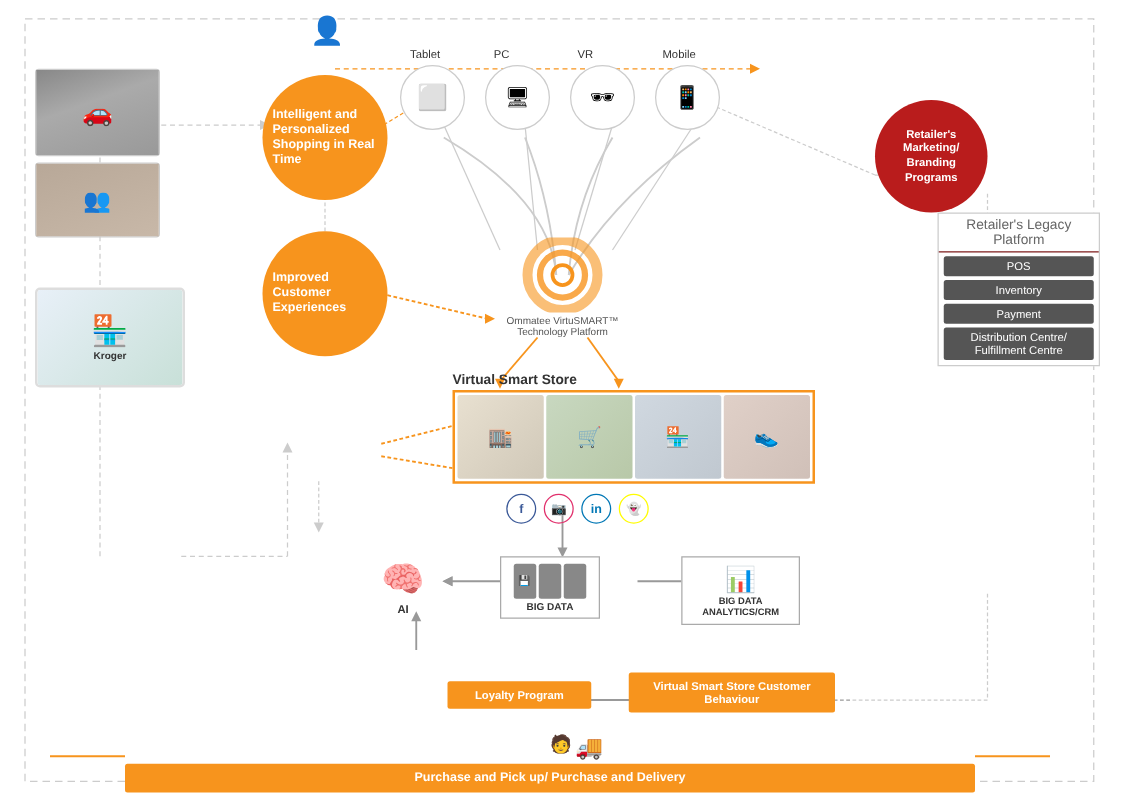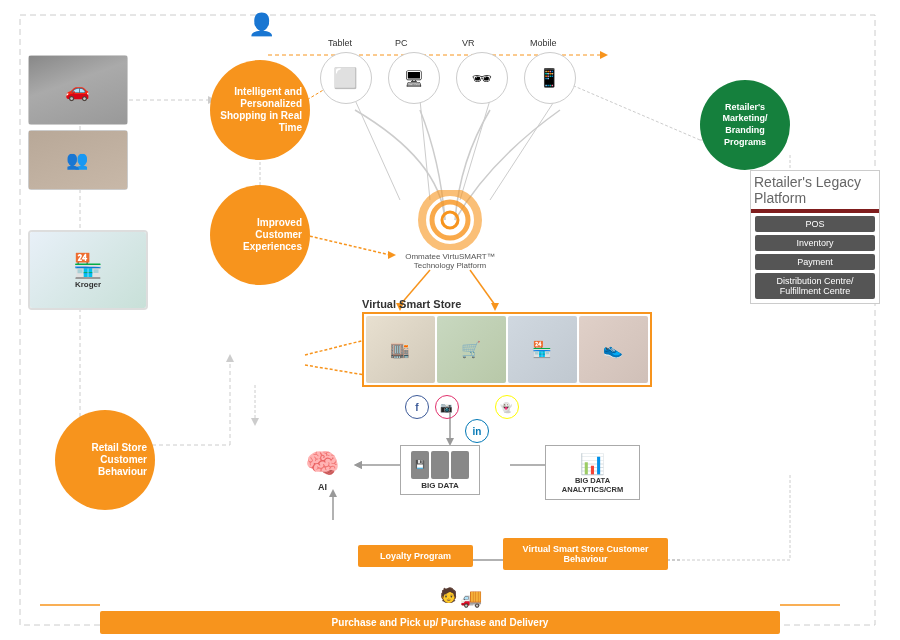--- a/index.html
+++ b/index.html
@@ -21,44 +21,45 @@
 
     
     .orange-circle {
       position: absolute;
       border-radius: 50%;
       background: #f7941d;
       color: #fff;
       display: flex;
       align-items: center;
       justify-content: center;
-      text-align: right;
+      text-align: left;
       font-size: 10px;
       font-weight: bold;
       line-height: 1.2;
       padding: 8px;
     }
 
     .solid-box {
       position: absolute;
       border: 2px solid #f7941d;
     }
 
     
     .legacy-box {
       position: absolute;
       border: 1px solid #ccc;
       background: #fff;
     }
 
     .legacy-header {
-      font-size: 14px;
+      font-size: 11px;
       color: #666;
+      text-align: center;
       padding: 3px;
-      border-bottom: 4px solid #7f1d1d;
+      border-bottom: 1px solid #7f1d1d;
     }
 
     .legacy-item {
       background: #555;
       color: #fff;
       font-size: 9px;
       text-align: center;
       padding: 3px 6px;
       margin: 3px 4px;
       border-radius: 2px;
@@ -309,21 +310,21 @@
       <circle cx="35" cy="30" r="28" fill="none" stroke="#f7941d" stroke-width="8" opacity="0.6"></circle>
       <circle cx="35" cy="30" r="18" fill="none" stroke="#f7941d" stroke-width="5" opacity="0.8"></circle>
       <circle cx="35" cy="30" r="8" fill="none" stroke="#f7941d" stroke-width="3"></circle>
     </svg>
     <div style="font-size:8px;color:#555;text-align:center;margin-top:2px;">
       <span>Ommatee VirtuSMART™</span><br>
       <span>Technology Platform</span>
     </div>
   </div>
 
-  <div style="position:absolute;right:110px;top:80px;width:90px;height:90px;background:#15803d;border-radius:50%;display:flex;align-items:center;justify-content:center;text-align:center;padding:8px;">
+  <div style="position:absolute;right:110px;top:80px;width:90px;height:90px;background:#b91c1c;border-radius:50%;display:flex;align-items:center;justify-content:center;text-align:center;padding:8px;">
     <span style="font-size:9px;color:#fff;font-weight:bold;line-height:1.3;">Retailer's Marketing/ Branding Programs</span>
   </div>
 
   <div class="legacy-box" style="right:20px; top:170px; width:130px;">
     <div class="legacy-header">Retailer's Legacy Platform</div>
     <div class="legacy-item">POS</div>
     <div class="legacy-item">Inventory</div>
     <div class="legacy-item">Payment</div>
     <div class="legacy-item" style="margin-bottom:4px;">Distribution Centre/ Fulfillment Centre</div>
   </div>
@@ -331,28 +332,25 @@
 
   <div style="position:absolute;left:362px;top:298px;font-size:11px;color:#333;font-weight:bold;text-align:right;">Virtual Smart Store</div>
 
   <div class="solid-box" style="left:362px;top:312px;width:290px;height:75px;display:flex;gap:2px;padding:2px;background:#fff;">
     <div style="flex:1;background:linear-gradient(135deg,#e8e0d0,#d0c8b8);border-radius:2px;display:flex;align-items:center;justify-content:center;font-size:16px;">🏬</div>
     <div style="flex:1;background:linear-gradient(135deg,#c8d8c0,#b8c8a8);border-radius:2px;display:flex;align-items:center;justify-content:center;font-size:16px;">🛒</div>
     <div style="flex:1;background:linear-gradient(135deg,#d0d8e0,#c0c8d0);border-radius:2px;display:flex;align-items:center;justify-content:center;font-size:16px;">🏪</div>
     <div style="flex:1;background:linear-gradient(135deg,#e0d0c8,#d0c0b8);border-radius:2px;display:flex;align-items:center;justify-content:center;font-size:16px;">👟</div>
   </div>
 
-  <div class="orange-circle" style="left:55px; top:410px; width:100px; height:100px;">
-    <span>Retail Store Customer Behaviour</span>
-  </div>
 
   <div class="social-icons" style="left:405px; top:395px;">
     <div class="social-icon" style="border-color:#3b5998;color:#3b5998;">f</div>
     <div class="social-icon" style="border-color:#e1306c;color:#e1306c;">📷</div>
-    <div class="social-icon" style="border-color:#0077b5;color:#0077b5;margin-top:24px;">in</div>
+    <div class="social-icon" style="border-color:#0077b5;color:#0077b5;">in</div>
     <div class="social-icon" style="border-color:#fffc00;color:#333;">👻</div>
   </div>
 
   <div style="position:absolute;left:305px;top:447px;text-align:center;">
     <div style="font-size:28px;color:#bbb;">🧠</div>
     <div style="font-size:9px;color:#333;font-weight:bold;margin-top:2px;">AI</div>
   </div>
 
   <div class="data-box" style="left:400px;top:445px;width:80px;height:50px;padding:4px;">
     <div style="display:flex;gap:2px;margin-bottom:2px;">

